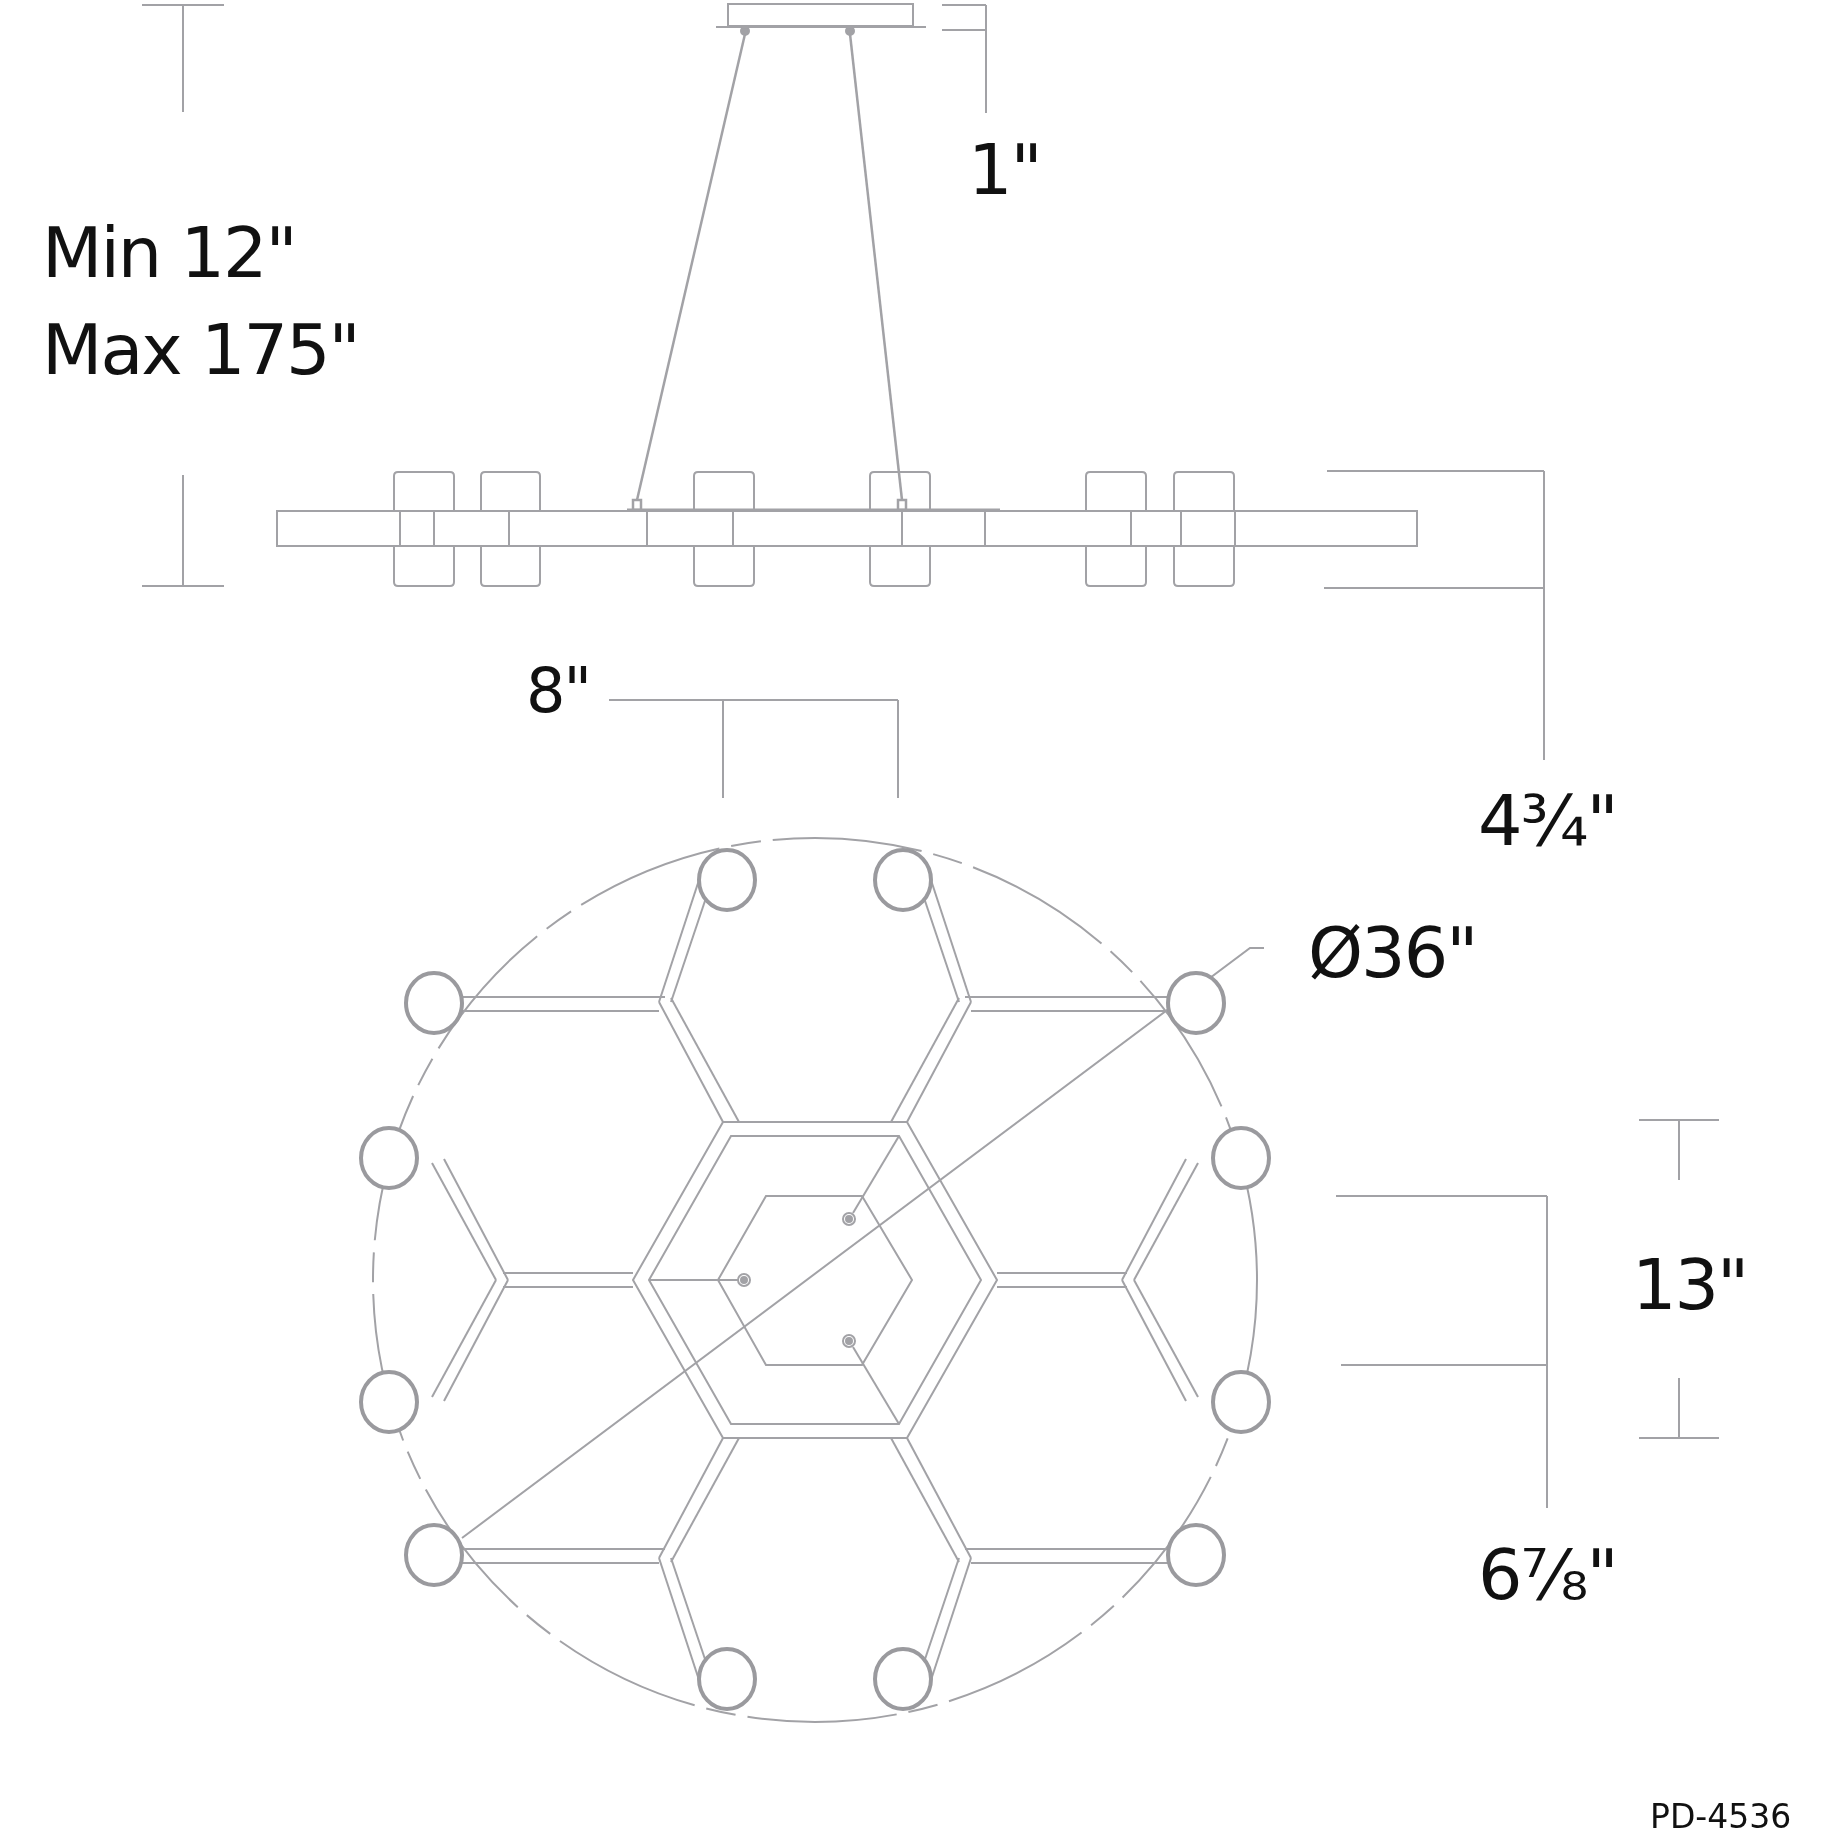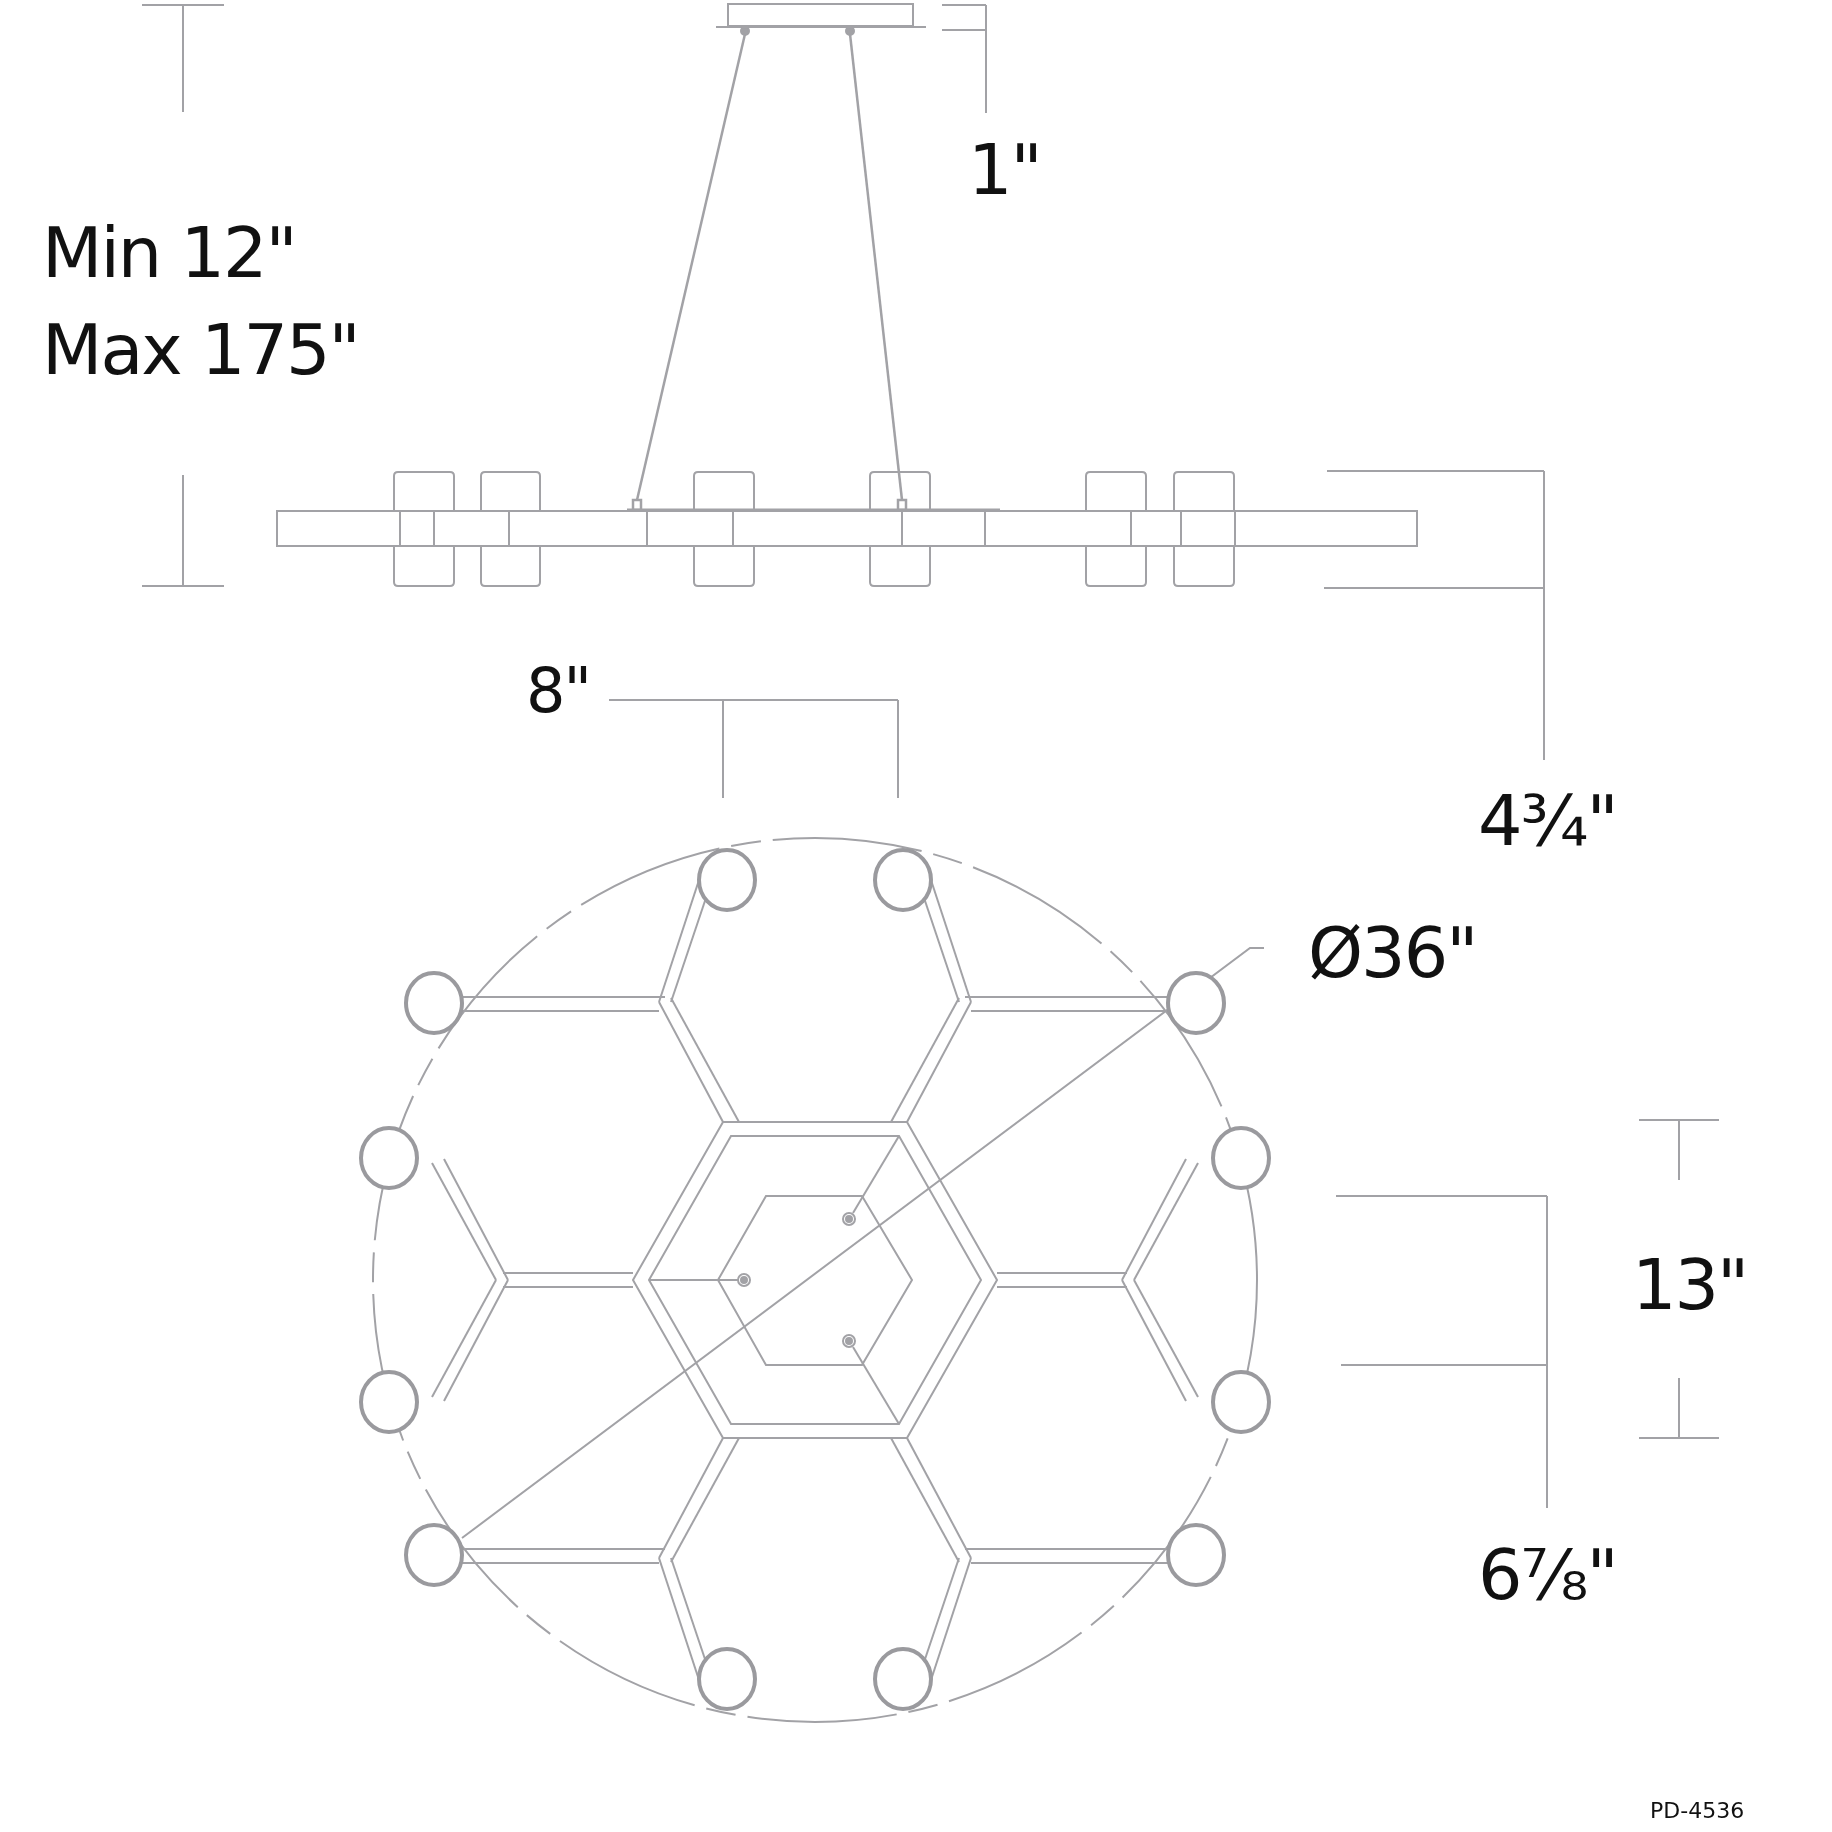--- a/index.html
+++ b/index.html
@@ -3,21 +3,21 @@
 <meta charset="utf-8">
 <style>
   html, body { margin:0; padding:0; background:#ffffff; }
   body { width:1832px; height:1832px; position:relative; overflow:hidden;
          font-family:"Liberation Sans", "DejaVu Sans", sans-serif; }
   svg.drawing { position:absolute; left:0; top:0; }
   .lbl { position:absolute; color:#111; font-family:"DejaVu Sans", "Liberation Sans", sans-serif;
          letter-spacing:-2px; line-height:1; white-space:nowrap; }
   .big { font-size:70px; }
   .mid { font-size:62px; }
-  .small { font-size:22px; letter-spacing:0; }
+  .small { font-size:33px; letter-spacing:0; }
 </style>
 </head>
 <body>
 
 <svg class="drawing" width="1832" height="1832" viewBox="0 0 1832 1832" xmlns="http://www.w3.org/2000/svg">
   <g stroke="#a2a2a6" fill="none" stroke-width="2">
 
     <g>
 
       <g>

